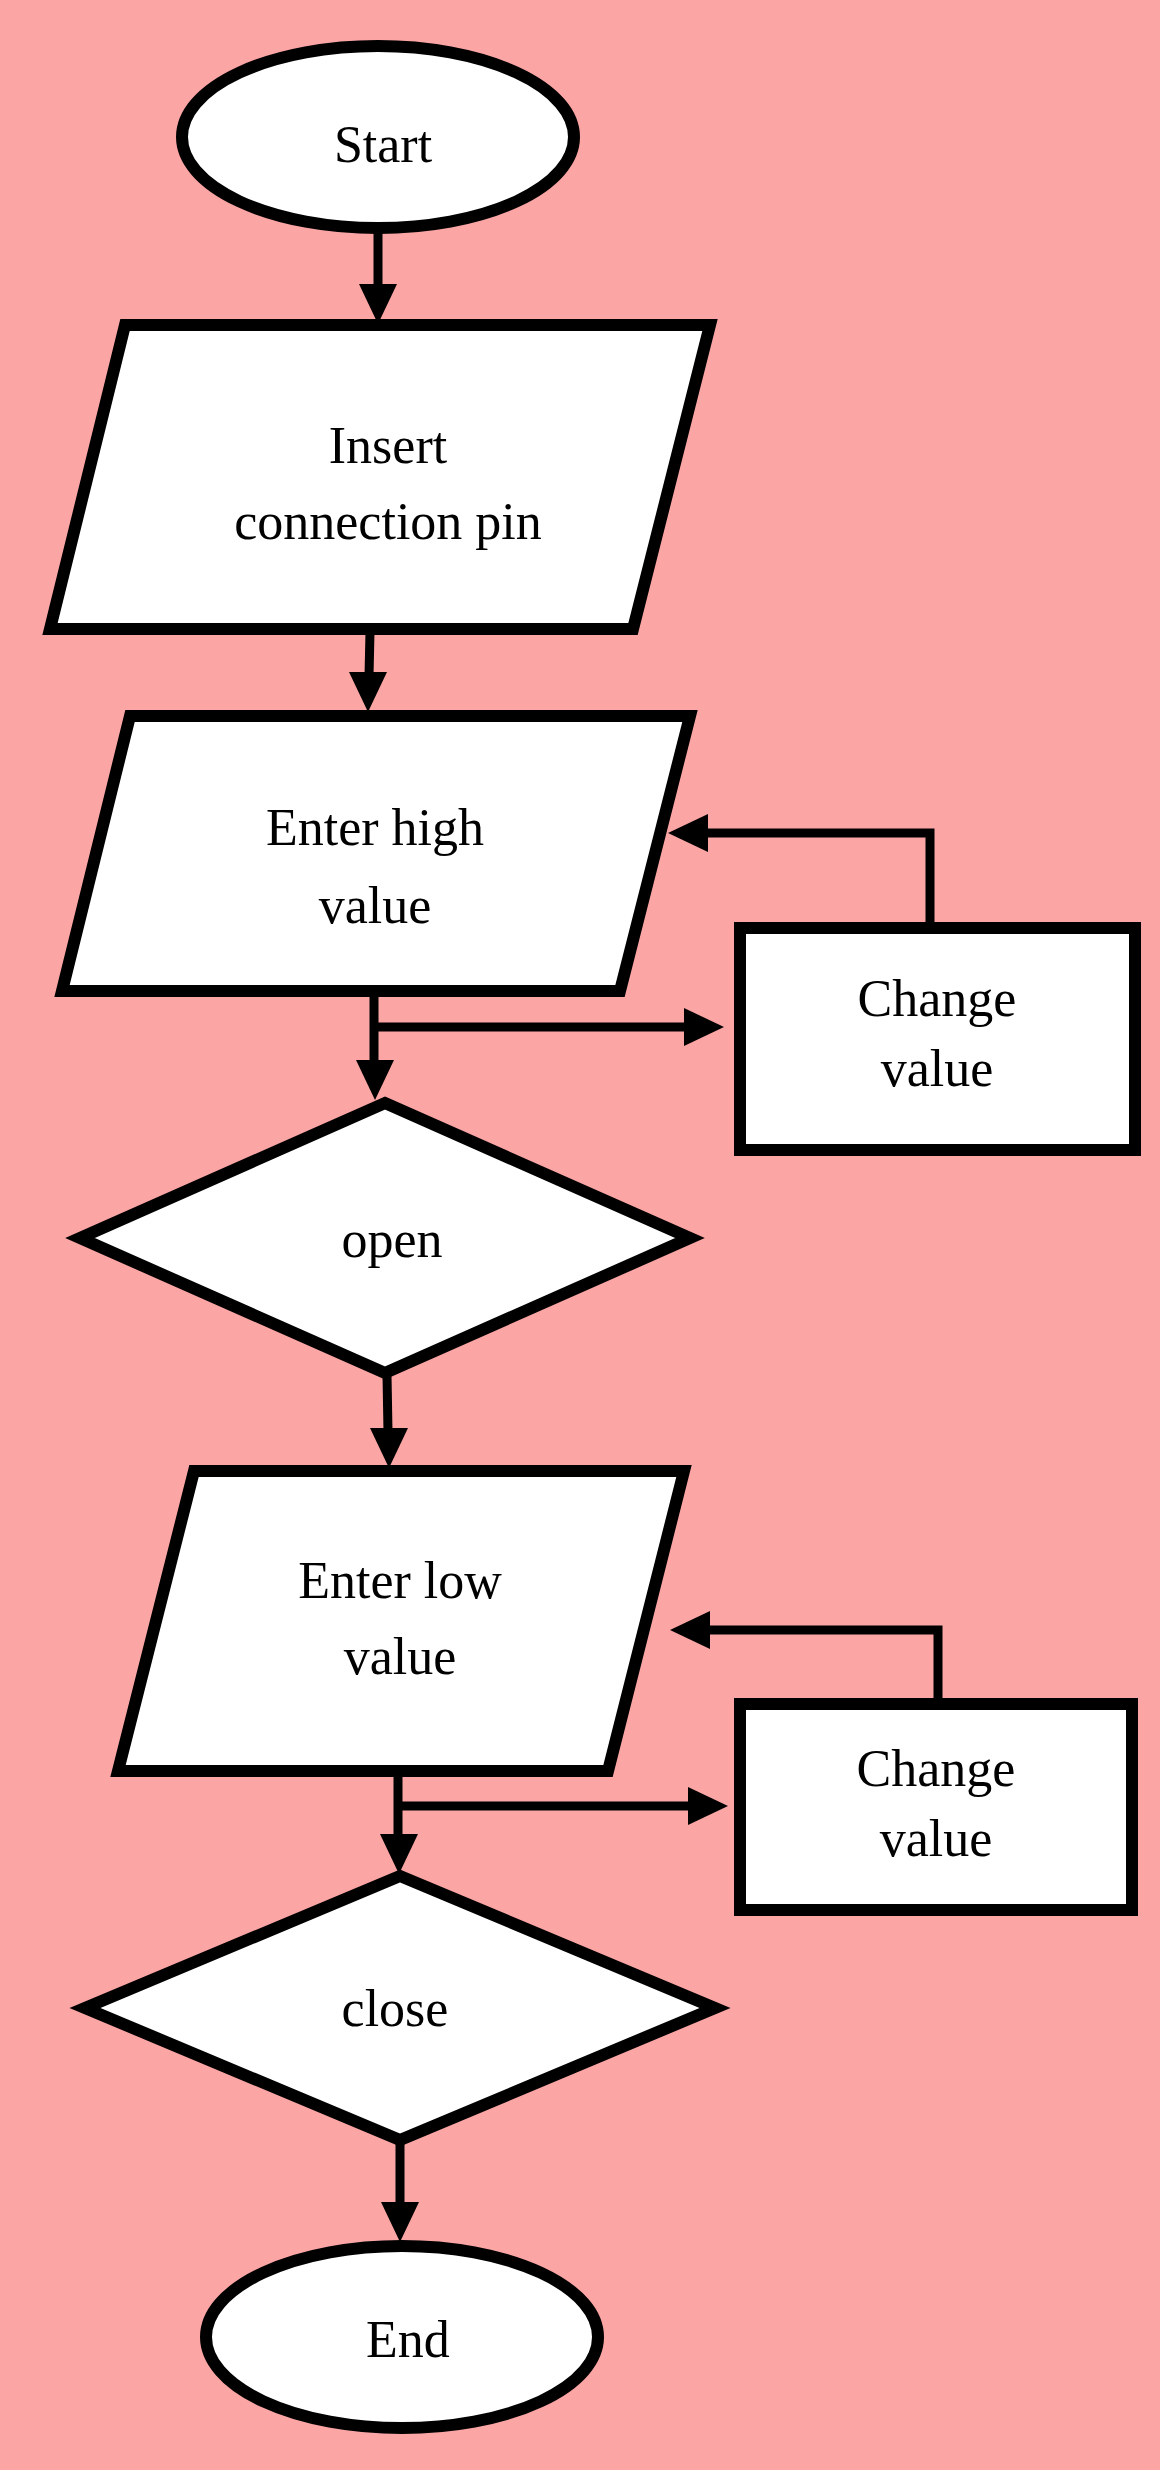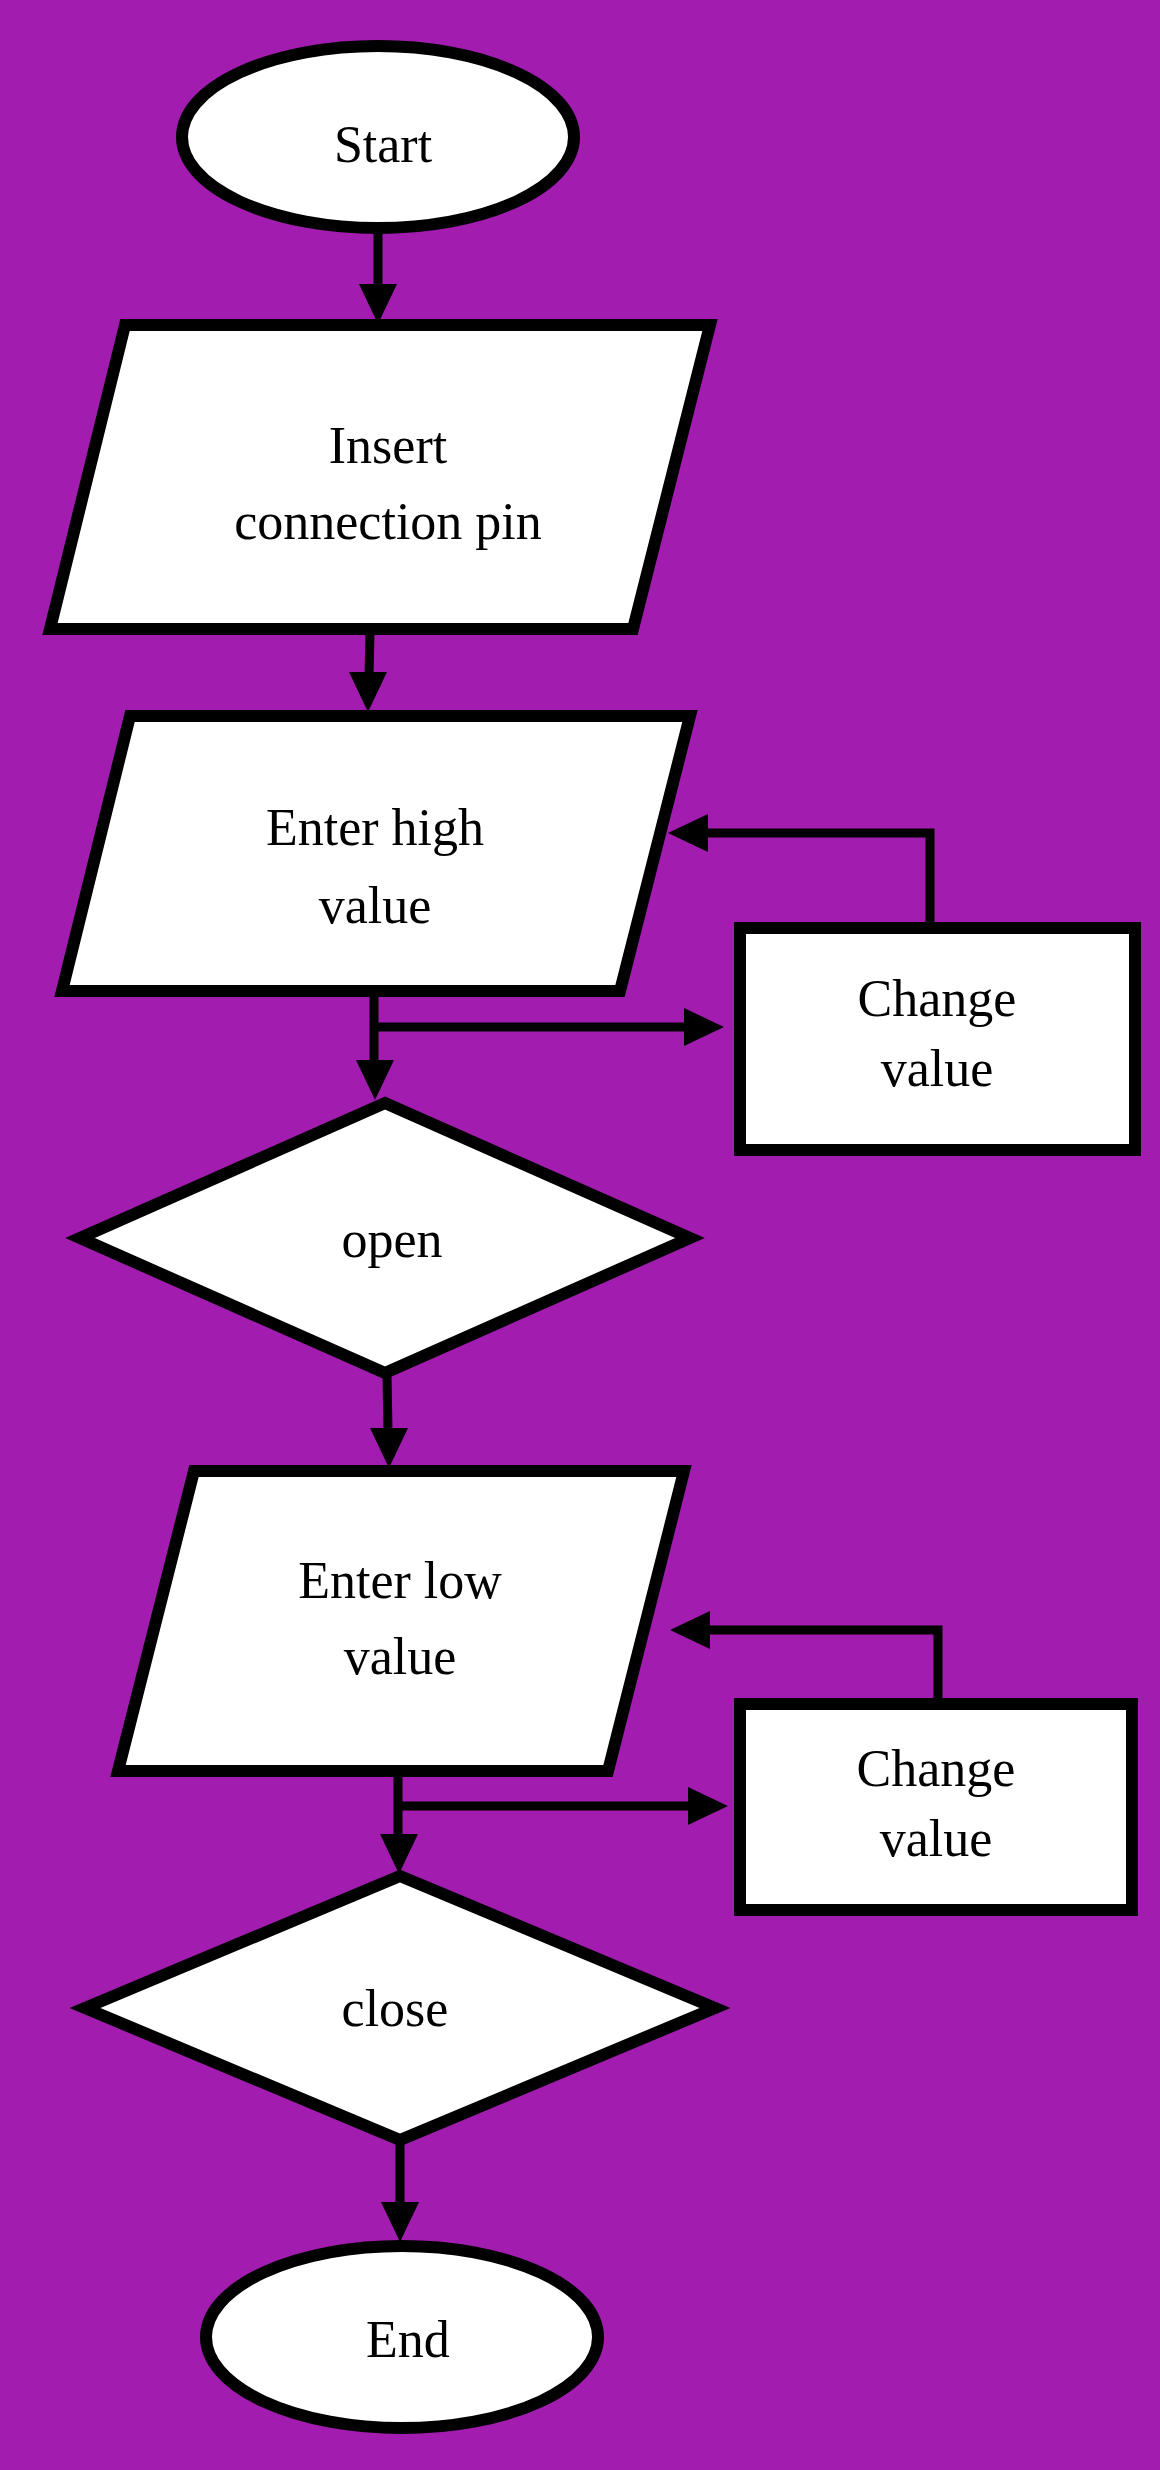--- a/index.html
+++ b/index.html
@@ -4,21 +4,21 @@
 <style>
   html, body {
     margin: 0;
     padding: 0;
     background: #ffffff;
   }
   .canvas {
     position: relative;
     width: 1160px;
     height: 2470px;
-    background: #a21caf;
+    background: #fca5a5;
     overflow: hidden;
   }
   svg.flowchart {
     position: absolute;
     left: 0;
     top: 0;
     width: 1160px;
     height: 2470px;
     display: block;
   }

